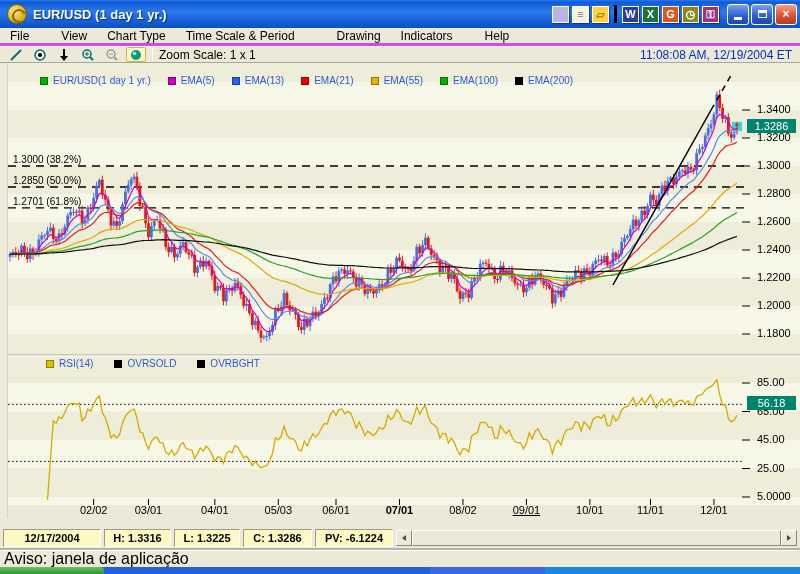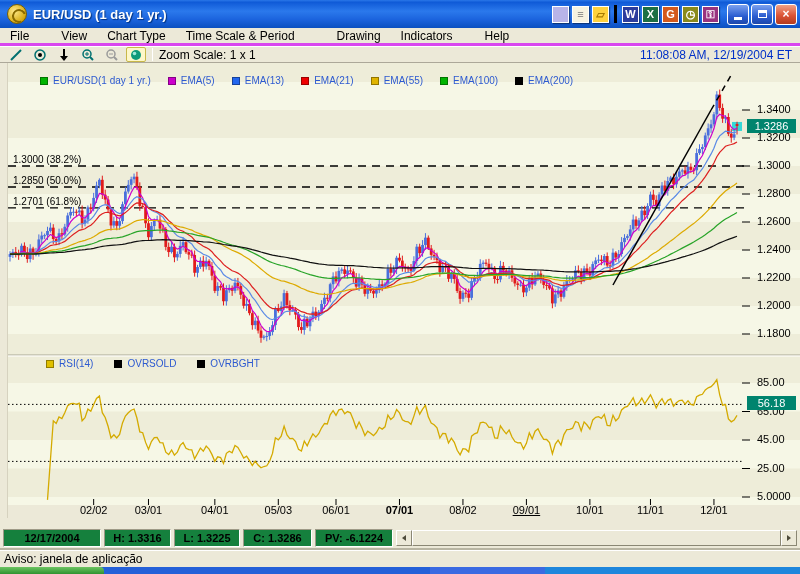--- a/index.html
+++ b/index.html
@@ -58,31 +58,31 @@
   .fib-label { position:absolute; font-size:10px; color:#000; white-space:nowrap; }
   .ytick-label { position:absolute; left:757px; font-size:11px; color:#000; white-space:nowrap; }
   .xtick-label { position:absolute; top:441px; font-size:11px; color:#000; transform:translateX(-50%); }
   .xaxis-strip { position:absolute; left:8px; top:442px; width:792px; height:13px; background:#ece9d8; }
   .badge { position:absolute; left:747px; width:49px; height:14px; background:#00846e; color:#fff;
     font-size:11px; display:flex; align-items:center; justify-content:center; }
 
   
   .statusrow { position:absolute; top:518px; left:0; width:800px; height:32px; background:#ece9d8; }
   .panels { position:absolute; top:11px; left:3px; display:flex; gap:3px; }
-  .panel { height:18px; border:1px solid; border-color:#9e9a87 #fff #fff #9e9a87; background:#15803d;
+  .panel { height:18px; border:1px solid; border-color:#9e9a87 #fff #fff #9e9a87; background:#fef9c3;
     font-size:11px; font-weight:bold; color:#000; display:flex; align-items:center; justify-content:center; }
   .hscroll { position:absolute; top:12px; left:396px; width:401px; height:16px; background:#f4f2e4;
     display:flex; }
   .scroll-btn { width:16px; height:16px; background:#ece9d8; border:1px solid; border-color:#fff #8a8774 #8a8774 #fff;
     display:flex; align-items:center; justify-content:center; }
   .tri-left { width:0; height:0; border-top:3px solid transparent; border-bottom:3px solid transparent; border-right:4px solid #4d4a3a; }
   .tri-right { width:0; height:0; border-top:3px solid transparent; border-bottom:3px solid transparent; border-left:4px solid #4d4a3a; }
   .scroll-thumb { flex:1; background:#ece9d8; border:1px solid; border-color:#fff #8a8774 #8a8774 #fff; }
   .aviso { position:absolute; top:550px; left:0; width:800px; height:17px; background:#ece9d8;
-    border-top:1px solid #fff; box-shadow:0 -2px 0 #b8b5a2; font-size:12px; color:#000;
+    border-top:1px solid #fff; box-shadow:0 -2px 0 #b8b5a2; font-size:16px; color:#000;
     display:flex; align-items:center; padding-left:4px; }
 
   
   .taskbar { position:absolute; top:567px; left:0; width:800px; height:7px; background:#2460d8; }
   .start-btn { position:absolute; left:0; top:0; width:104px; height:7px;
     background:linear-gradient(to bottom,#6cc461,#2f9331); border-radius:0 4px 0 0; }
   .task-seg { position:absolute; top:0; height:7px; }
 </style>
 </head>
 <body>

